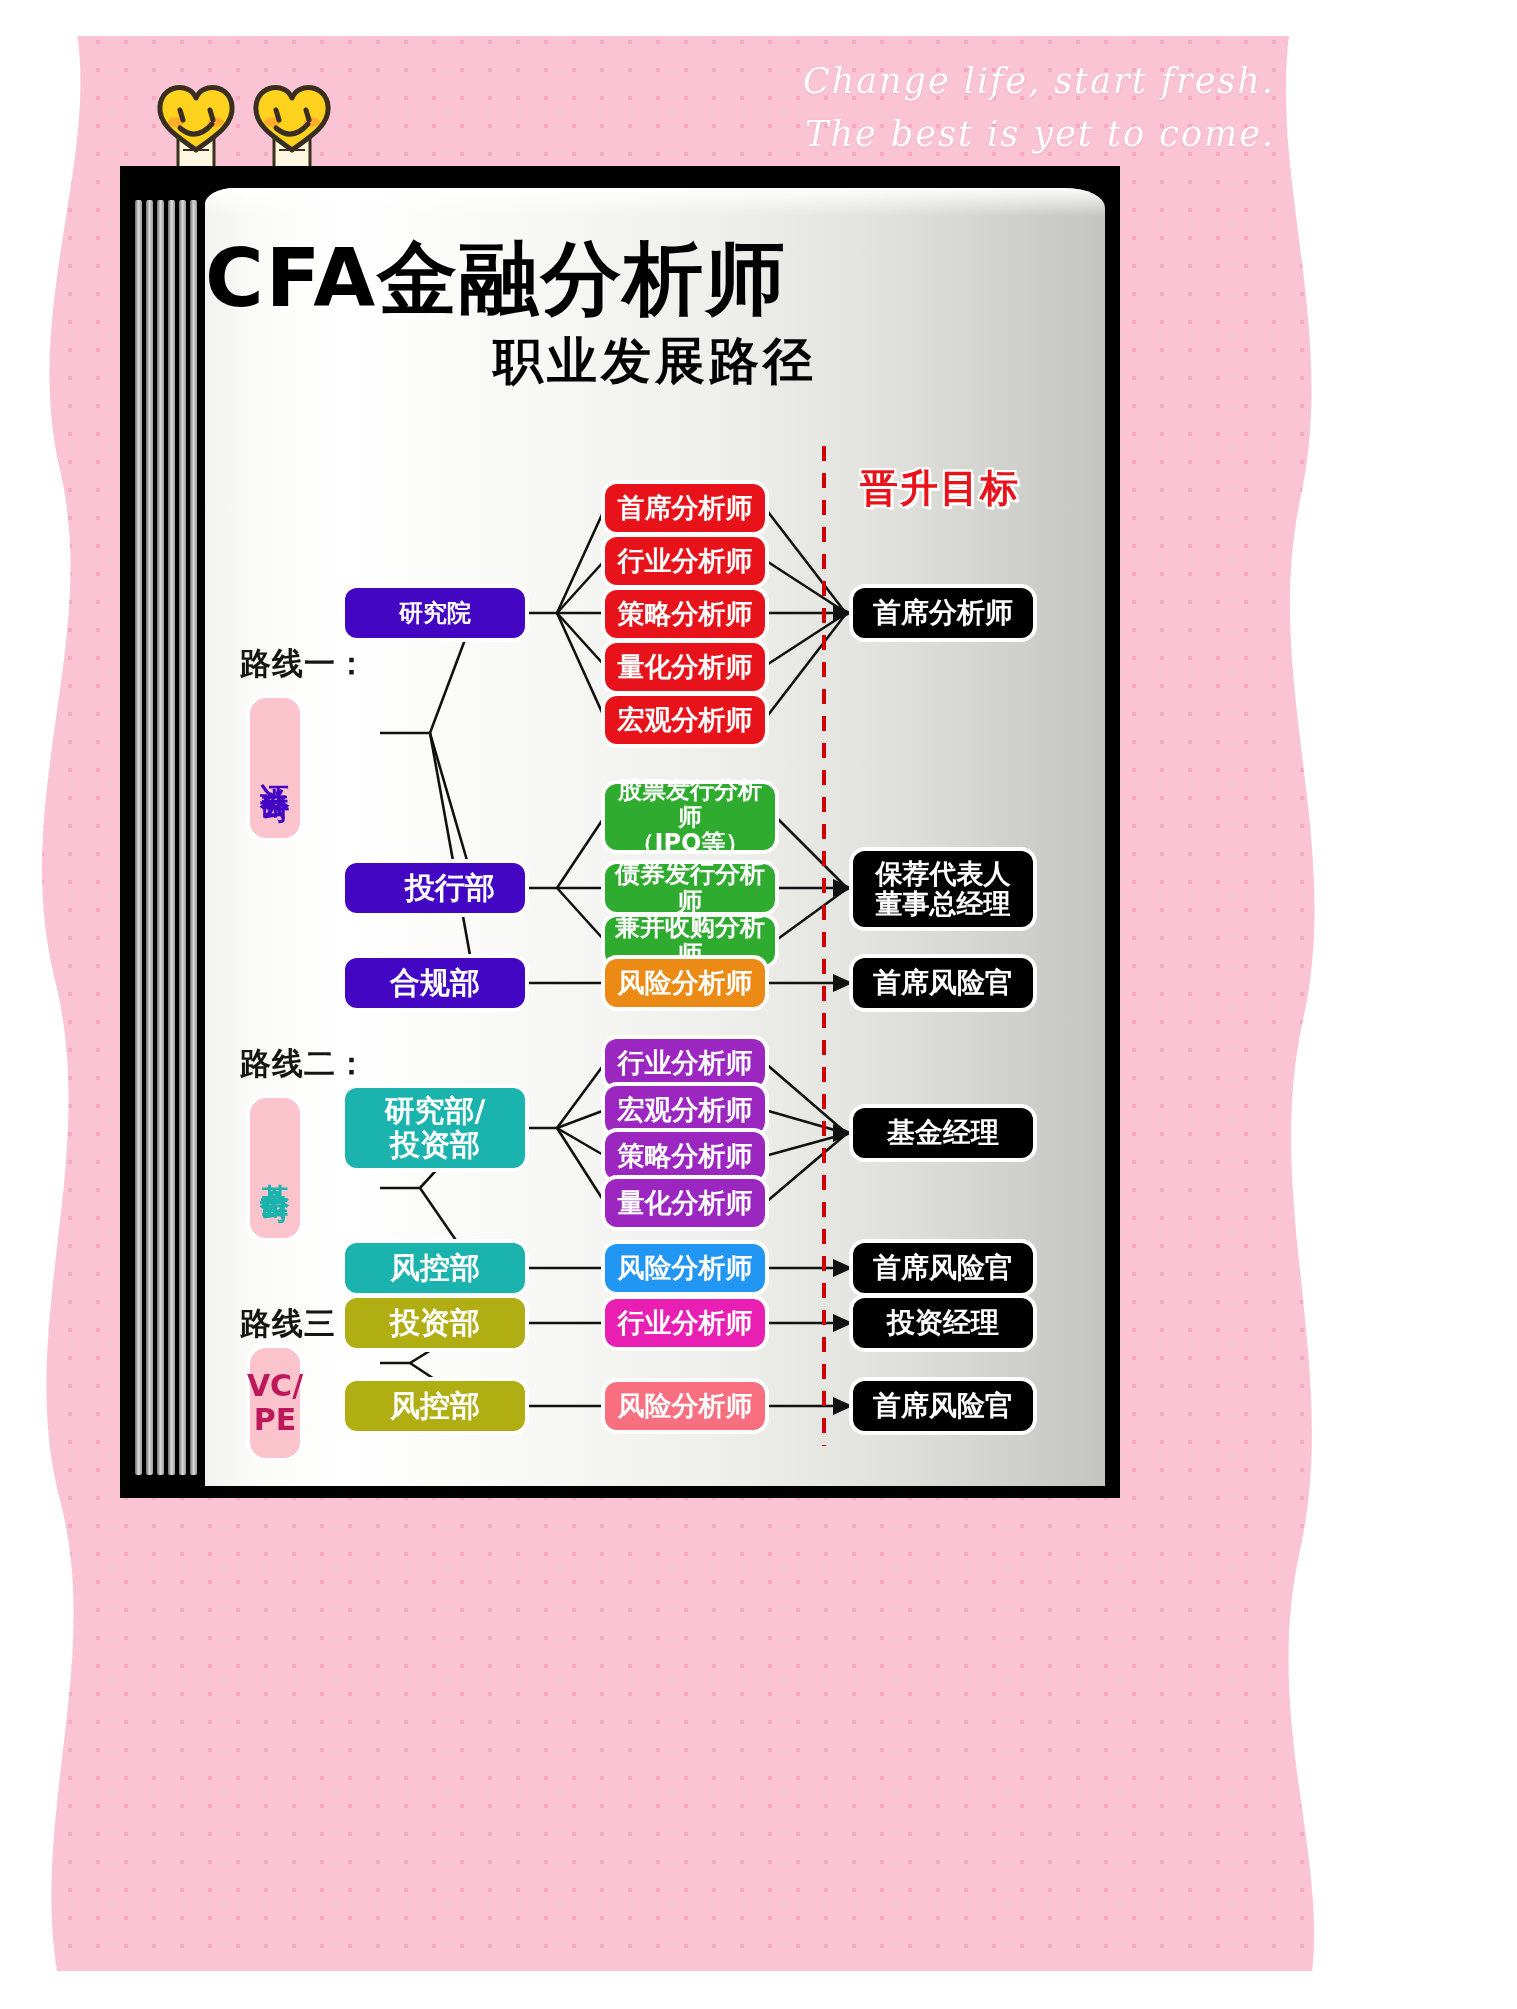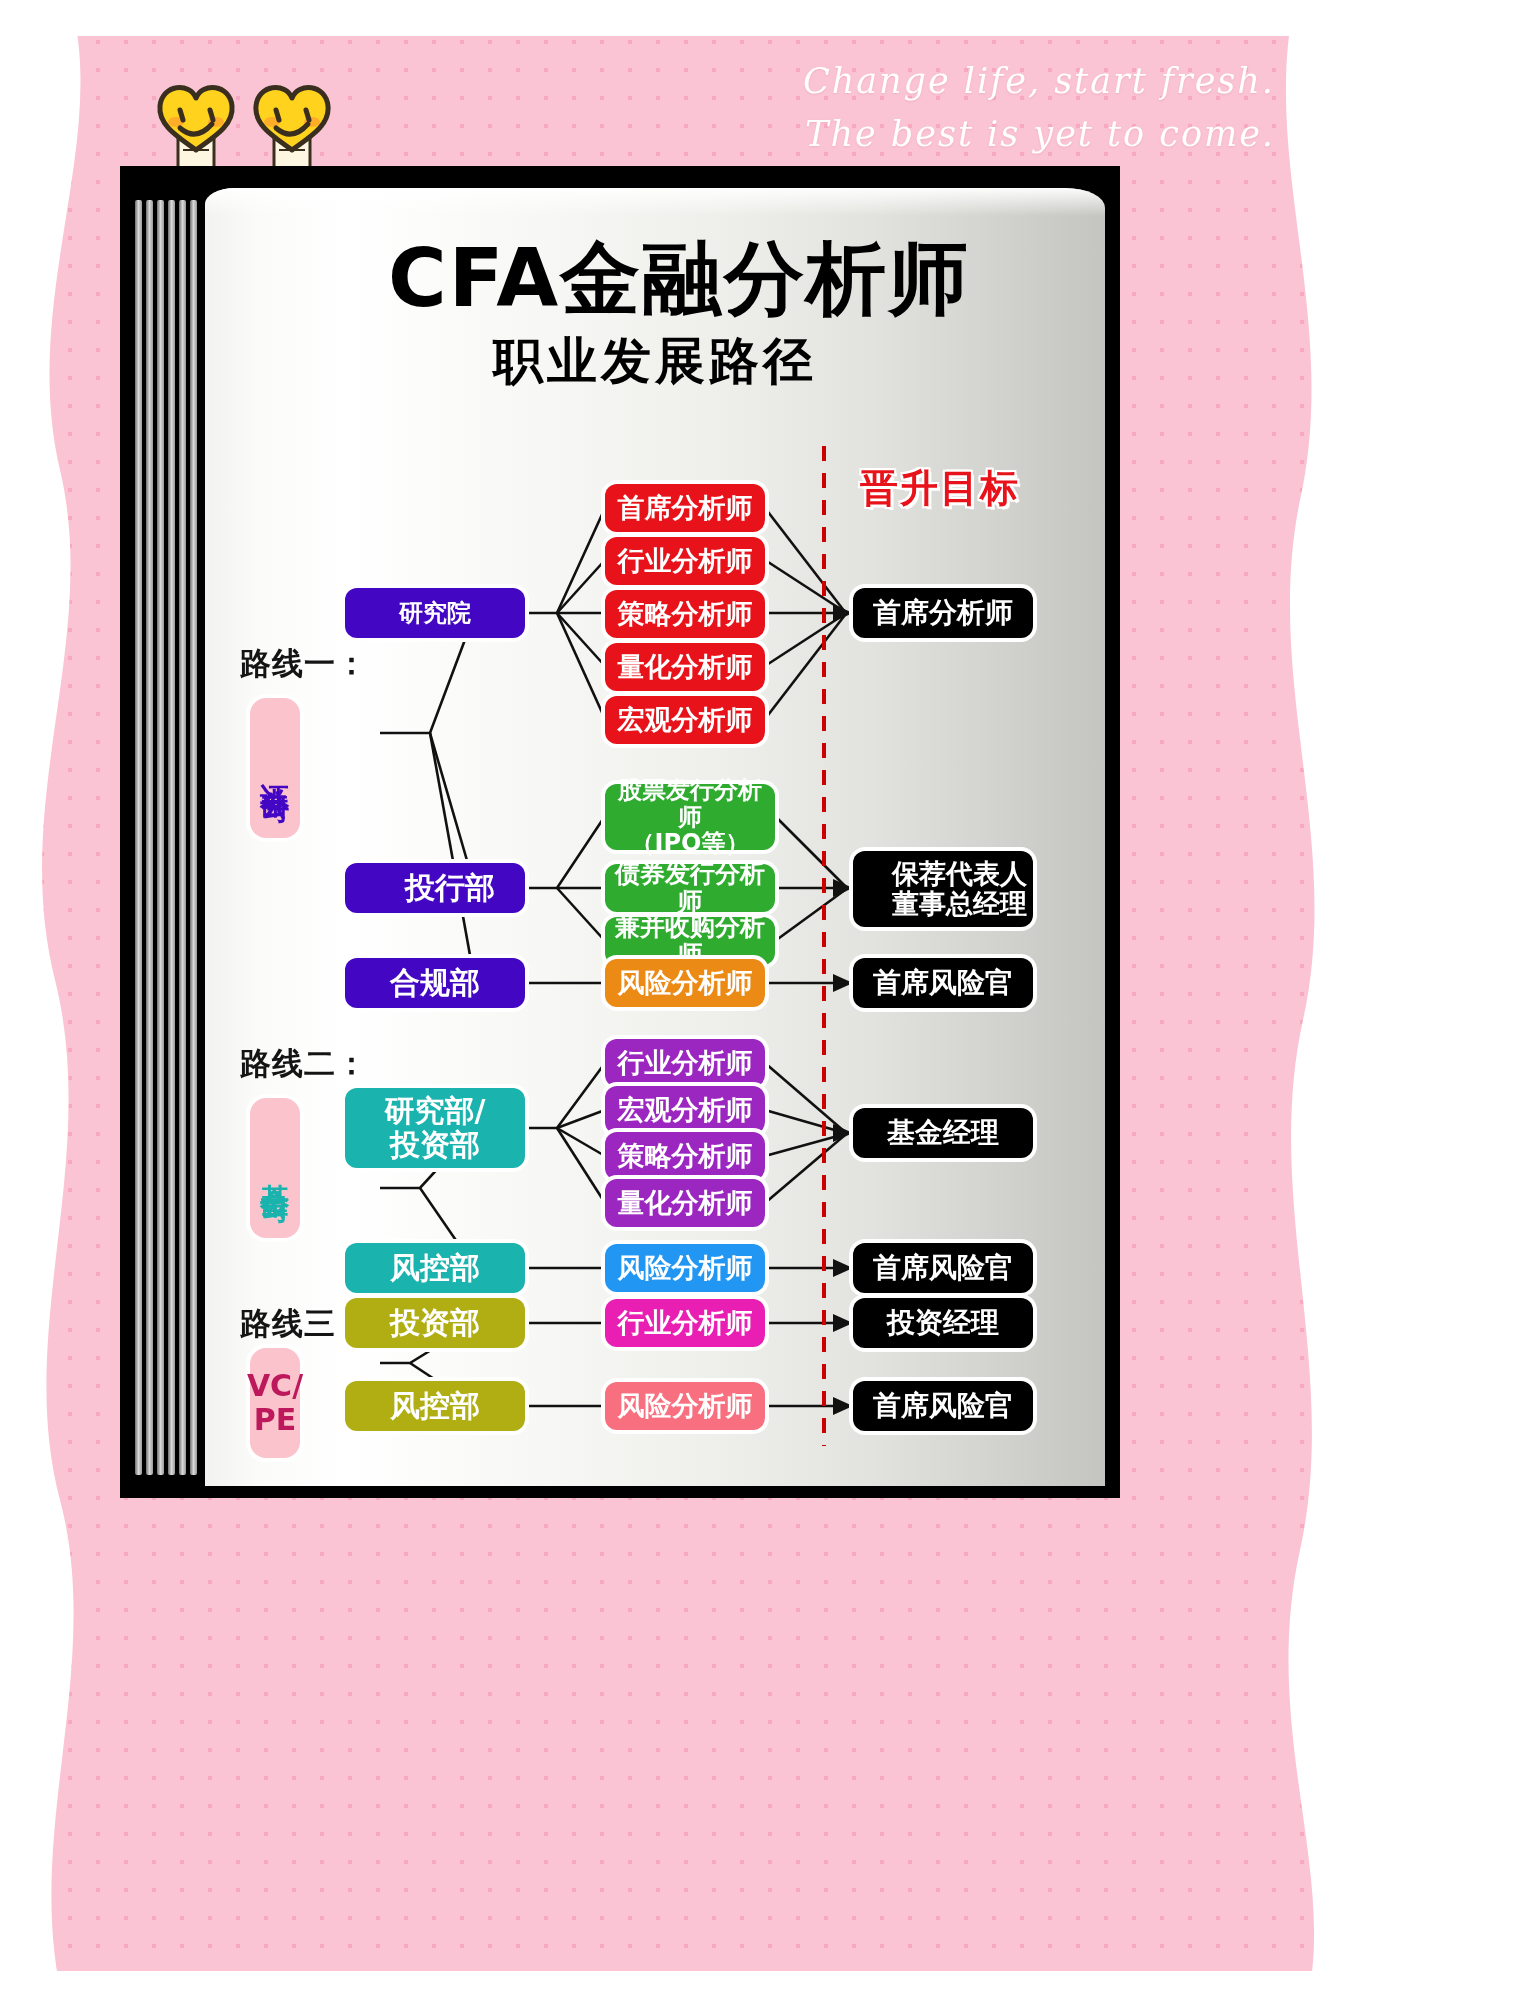--- a/index.html
+++ b/index.html
@@ -97,27 +97,26 @@
   }
   .poster-curl-top {
     position:absolute; left:0; top:0; width:100%; height:28px;
     background: linear-gradient(to bottom, rgba(255,255,255,.95), rgba(255,255,255,0));
   }
 
   
   .title-main {
     position: absolute;
     left: 0; top: 38px; width: 900px;
-    text-align: center;
+    text-align: left;
     font-family: "DejaVu Sans", "Liberation Sans", sans-serif;
     font-weight: 900;
     font-size: 80px;
     letter-spacing: 2px;
     color: #000;
-    padding-left: 48px;
   }
   .title-sub {
     position: absolute;
     left: 0; top: 140px; width: 900px;
     text-align: center;
     font-family: "DejaVu Sans", "Liberation Sans", sans-serif;
     font-weight: 900;
     font-size: 50px;
     letter-spacing: 4px;
     color: #000;
@@ -368,21 +367,21 @@
 
       <div class="node c-olive" style="left:140px; top:1110px; width:180px; height:50px; font-size:30px;">投资部</div>
       <div class="node c-olive" style="left:140px; top:1193px; width:180px; height:50px; font-size:30px;">风控部</div>
 
       <div class="node c-magenta" style="left:400px; top:1111px; width:160px; height:48px; font-size:27px;">行业分析师</div>
       <div class="node c-pinkred" style="left:400px; top:1194px; width:160px; height:48px; font-size:27px;">风险分析师</div>
 
       <div class="promo-title" style="left:655px; top:275px;">晋升目标</div>
 
       <div class="node c-black" style="left:648px; top:400px; width:180px; height:50px; font-size:28px;">首席分析师</div>
-      <div class="node c-black" style="left:648px; top:663px; width:180px; height:76px; font-size:27px; flex-direction:column;align-items:flex-end;">
+      <div class="node c-black" style="left:648px; top:663px; width:180px; height:76px; font-size:27px; flex-direction:column;">
         <span>保荐代表人</span>
         <span>董事总经理</span>
       </div>
       <div class="node c-black" style="left:648px; top:770px; width:180px; height:50px; font-size:28px;">首席风险官</div>
       <div class="node c-black" style="left:648px; top:920px; width:180px; height:50px; font-size:28px;">基金经理</div>
       <div class="node c-black" style="left:648px; top:1055px; width:180px; height:50px; font-size:28px;">首席风险官</div>
       <div class="node c-black" style="left:648px; top:1110px; width:180px; height:50px; font-size:28px;">投资经理</div>
       <div class="node c-black" style="left:648px; top:1193px; width:180px; height:50px; font-size:28px;">首席风险官</div>
 
     </div>

